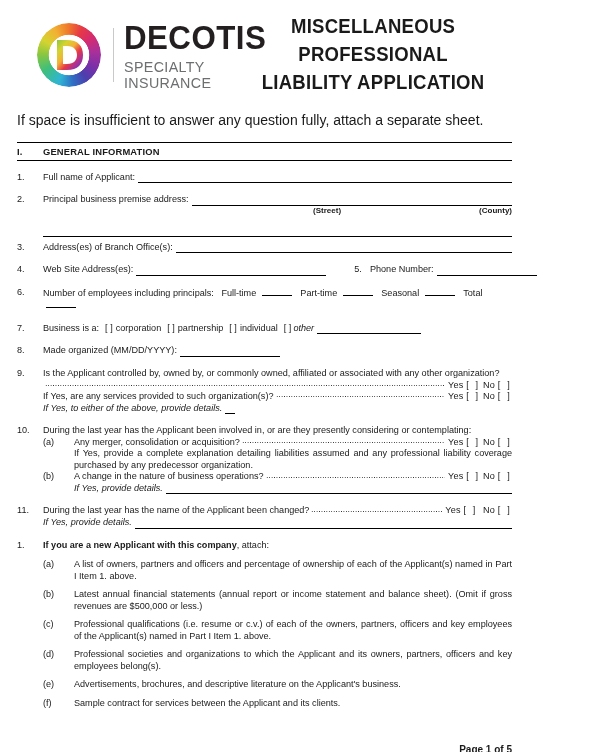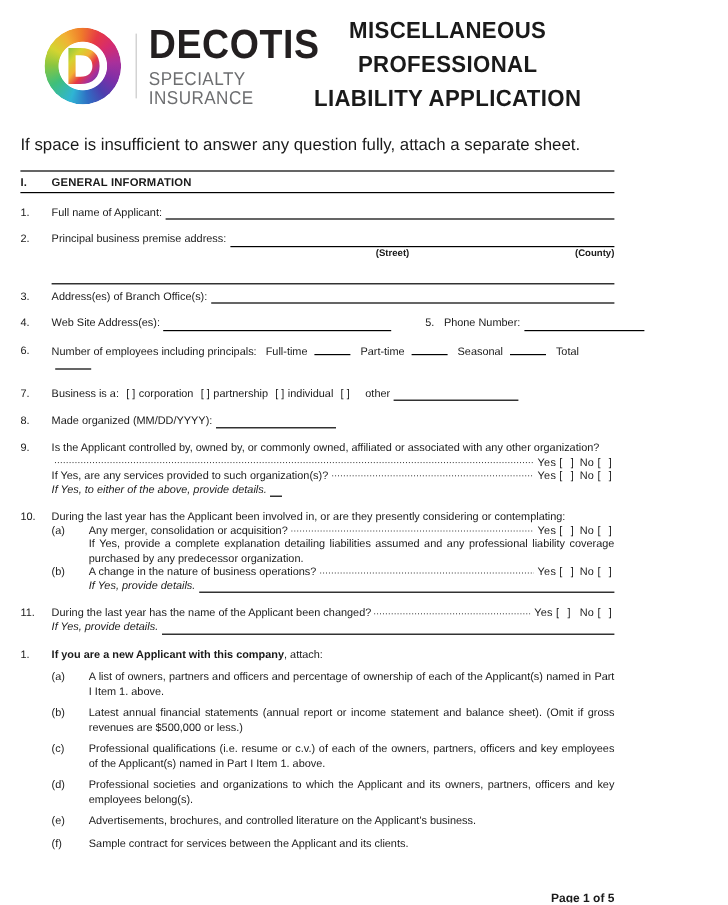--- a/index.html
+++ b/index.html
@@ -377,21 +377,21 @@
     <div class="body-col">
       <div class="row-flex">
         <span class="label">Business is a:</span>
         <span class="label" style="margin-left:6px;">[  ]</span>
         <span class="label" style="margin-left:3px;">corporation</span>
         <span class="label" style="margin-left:6px;">[  ]</span>
         <span class="label" style="margin-left:3px;">partnership</span>
         <span class="label" style="margin-left:6px;">[  ]</span>
         <span class="label" style="margin-left:3px;">individual</span>
         <span class="label" style="margin-left:6px;">[  ]</span>
-        <span class="label" style="margin-left:13px;">other</span>
+        <span class="label" style="margin-left:2px;font-style:italic;">other</span>
         <span class="fill fixed-other"></span>
       </div>
     </div>
   </div>
 
   <div class="item">
     <span class="num">8.</span>
     <div class="body-col">
       <div class="row-flex">
         <span class="label">Made organized (MM/DD/YYYY):</span>
@@ -487,21 +487,21 @@
     <div class="sub list-item">
       <span class="sub-mark">(c)</span>
       <div class="sub-body justify">Professional qualifications (i.e. resume or c.v.) of each of the owners, partners, officers and key employees of the Applicant(s) named in Part I Item 1. above.</div>
     </div>
     <div class="sub list-item">
       <span class="sub-mark">(d)</span>
       <div class="sub-body justify">Professional societies and organizations to which the Applicant and its owners, partners, officers and key employees belong(s).</div>
     </div>
     <div class="sub list-item">
       <span class="sub-mark">(e)</span>
-      <div class="sub-body">Advertisements, brochures, and controlled literature on the Applicant's business.</div>
+      <div class="sub-body">Advertisements, brochures, and descriptive literature on the Applicant's business.</div>
     </div>
     <div class="sub list-item">
       <span class="sub-mark">(f)</span>
       <div class="sub-body">Sample contract for services between the Applicant and its clients.</div>
     </div>
   </div>
 
   <div class="page-footer">Page 1 of 5</div>
 </div>
 

